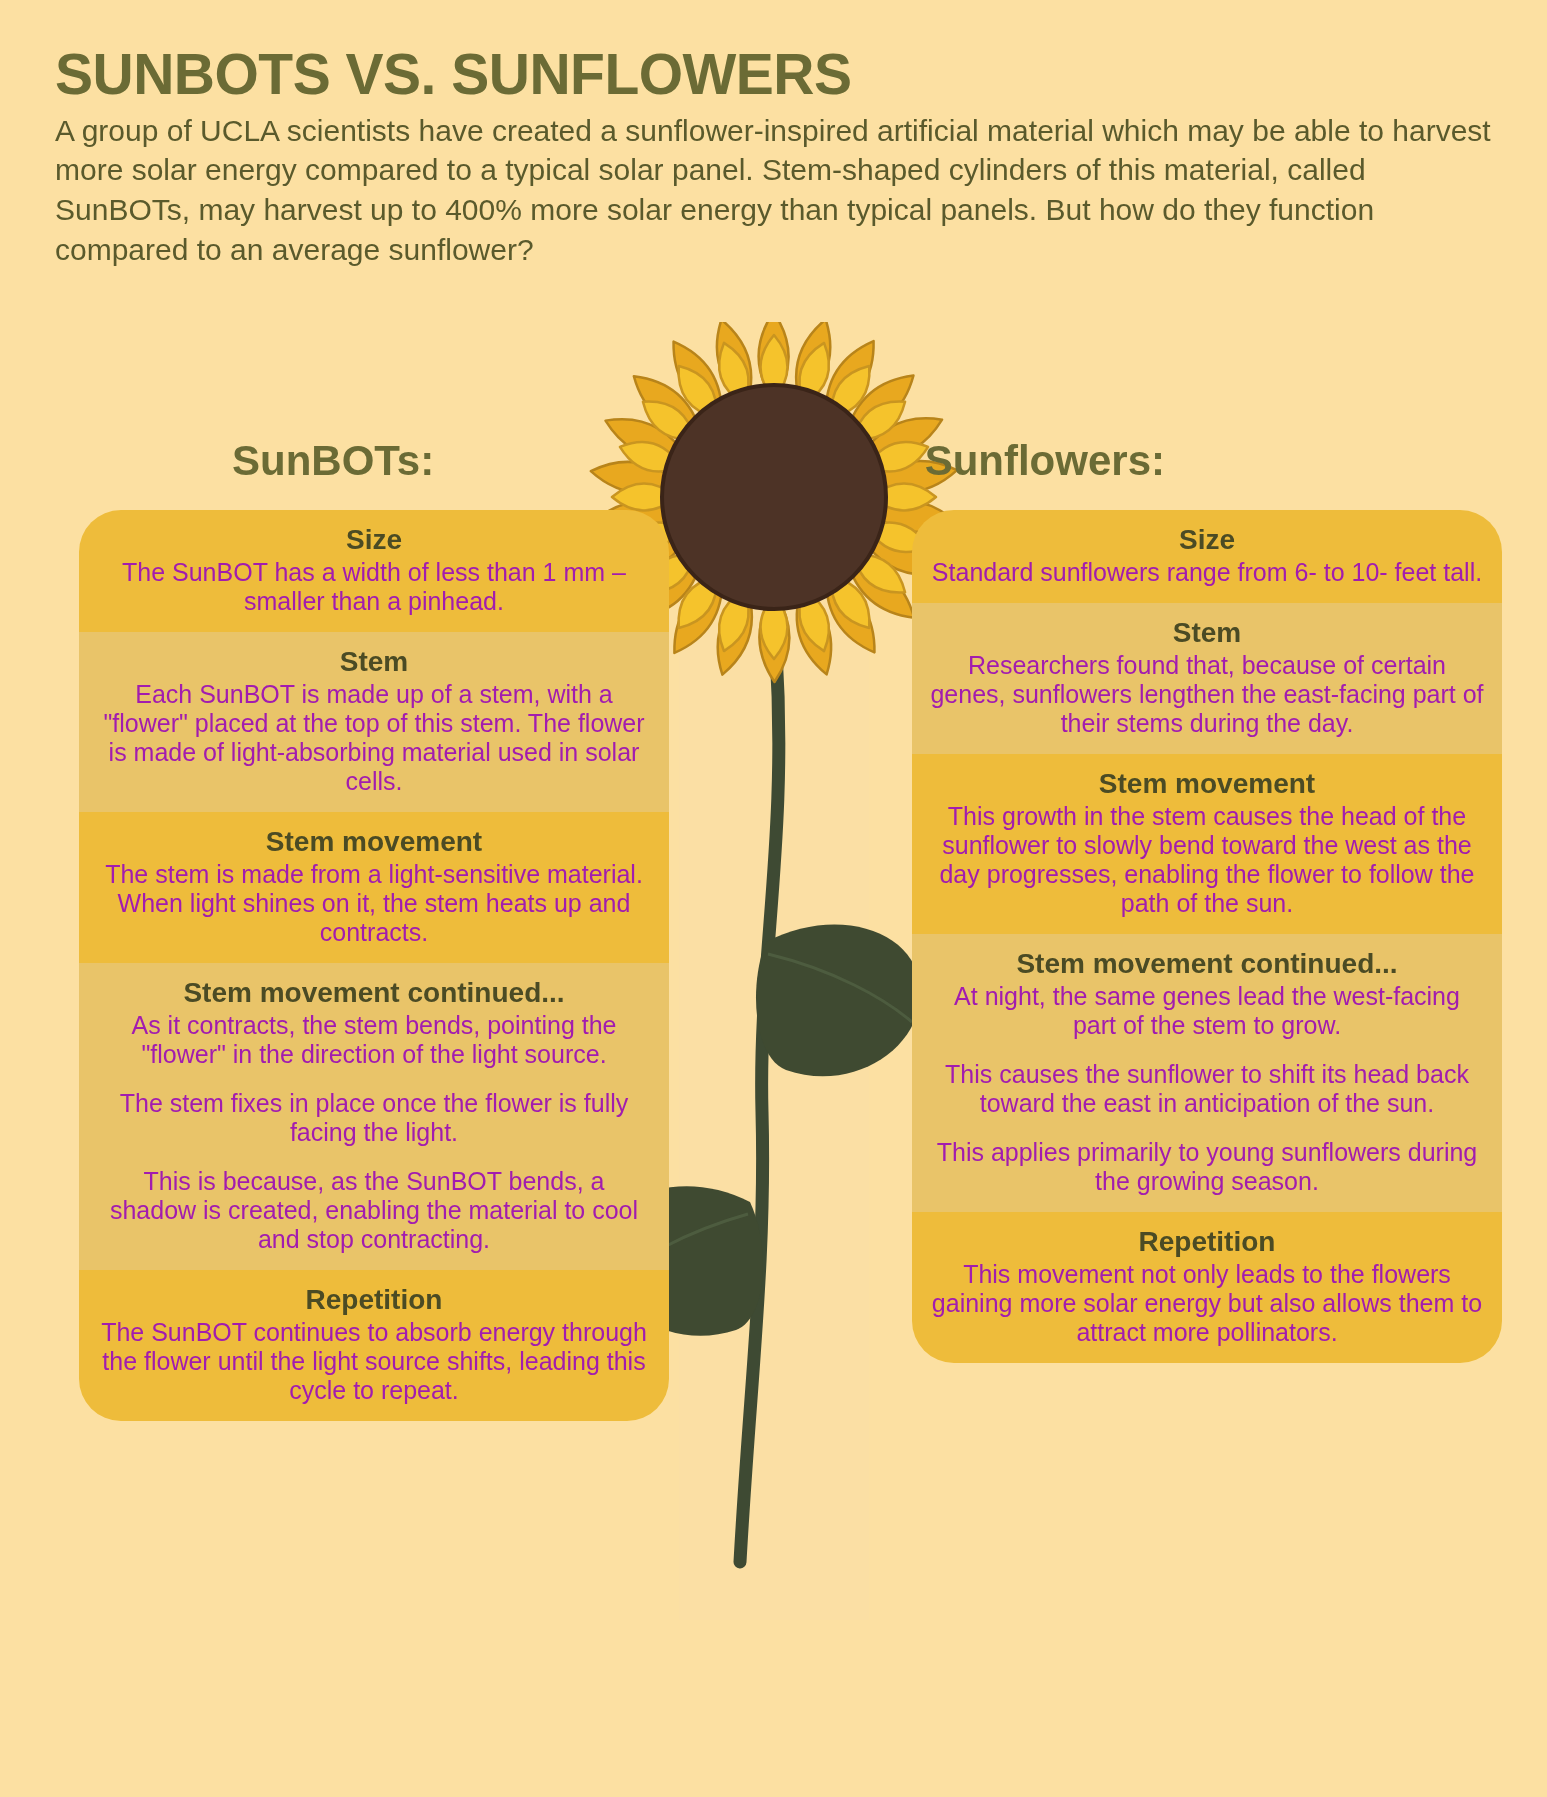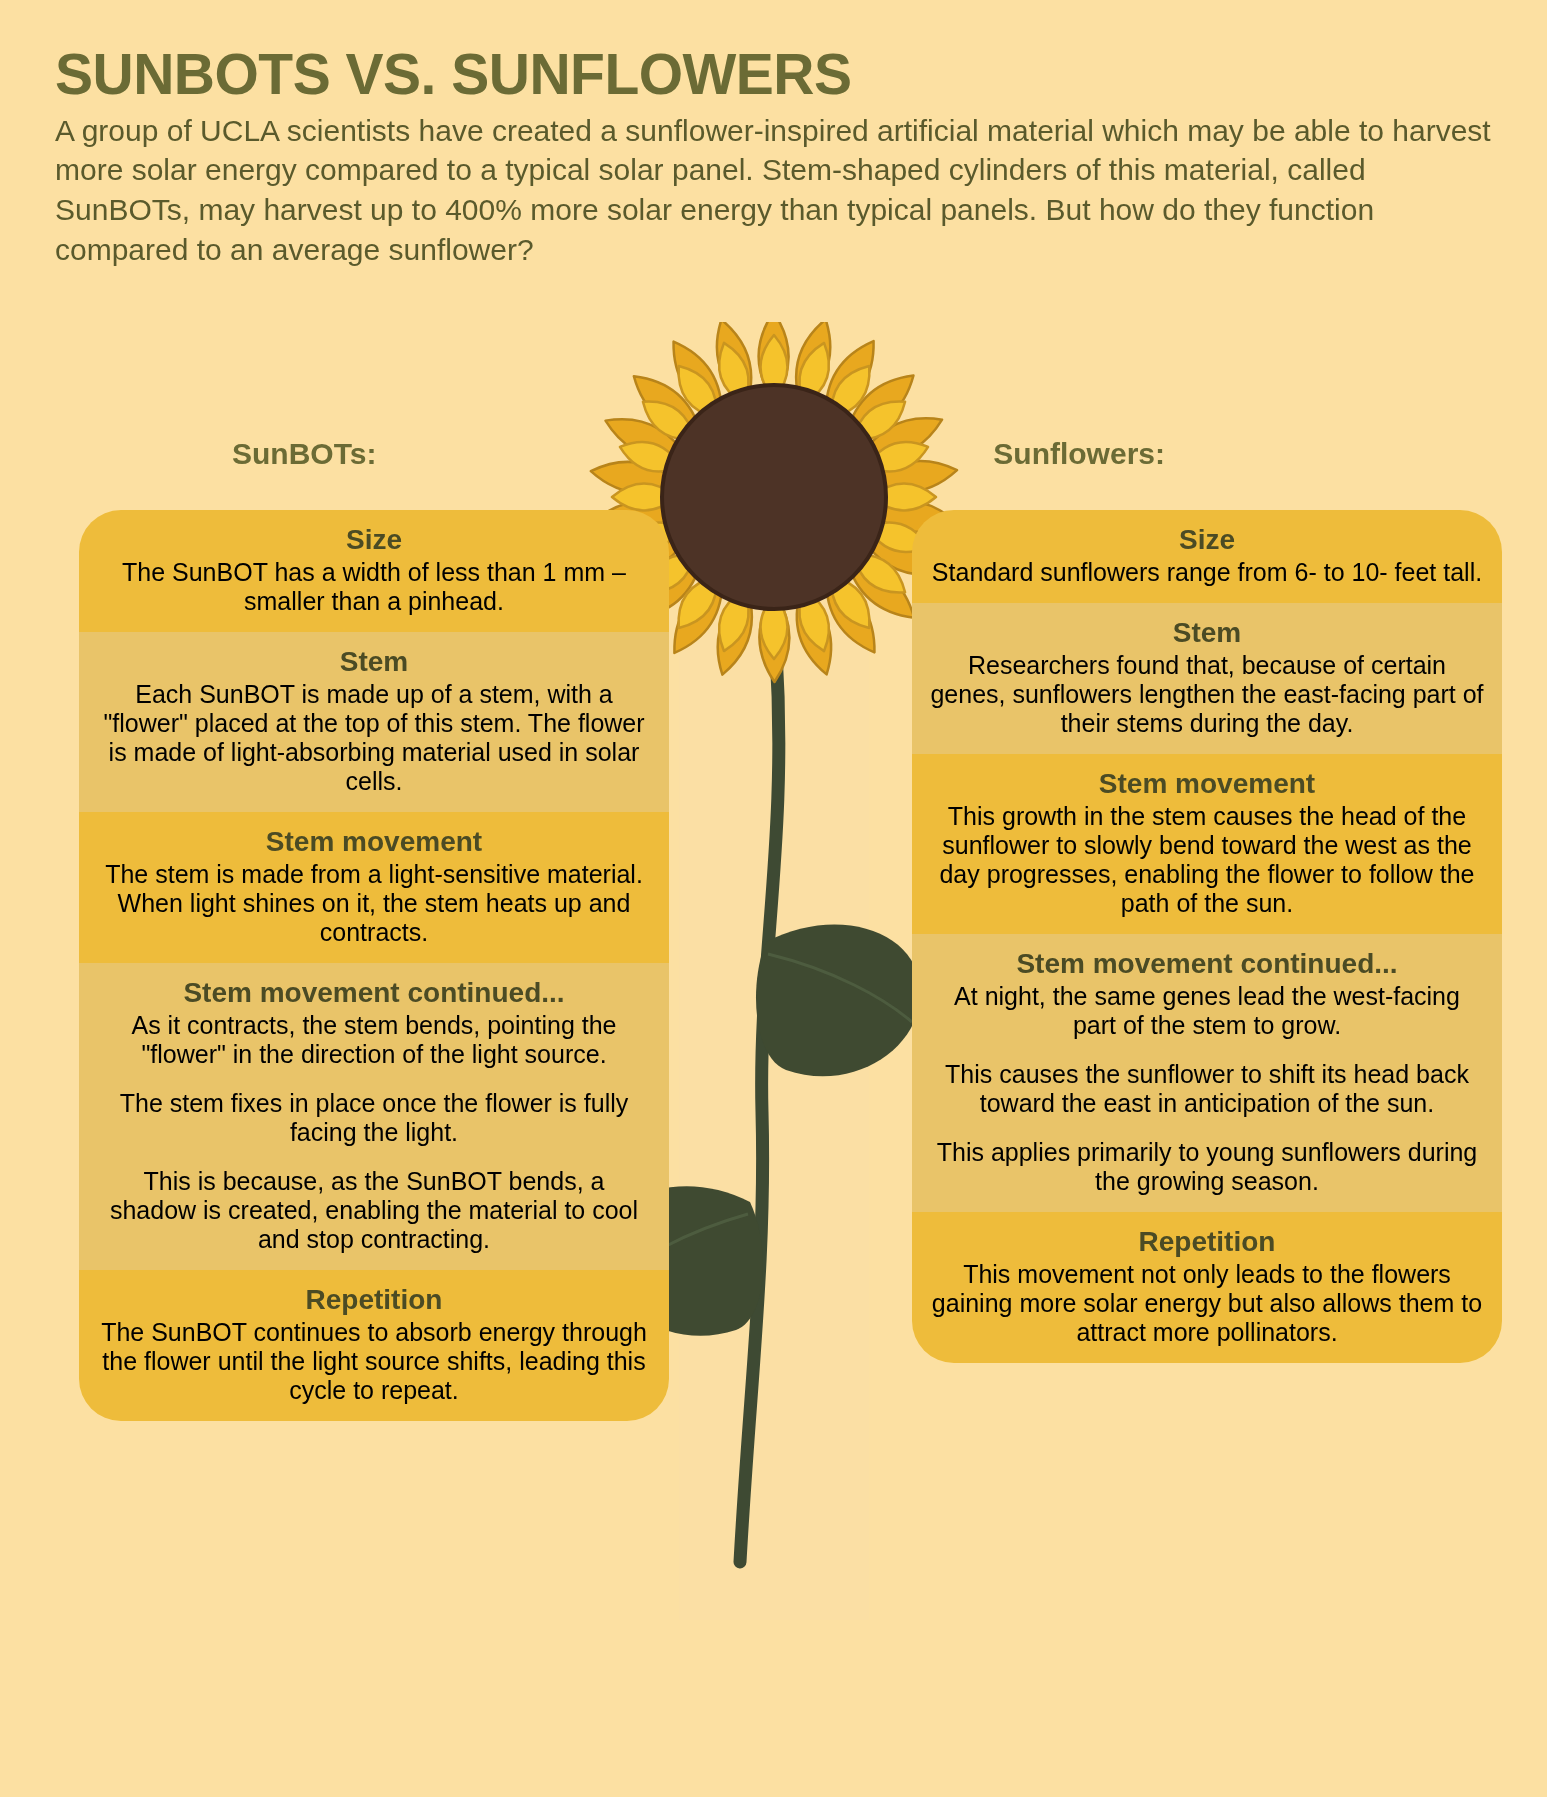--- a/index.html
+++ b/index.html
@@ -38,21 +38,21 @@
   .intro {
     font-size: 30px;
     line-height: 1.32;
     color: #5a5a2c;
     margin: 0;
     max-width: 1460px;
   }
   
   .col-title {
     position: absolute;
-    font-size: 30px;
+    font-size: 42px;
     font-weight: bold;
     color: #6b6b35;
     z-index: 6;
   }
   .col-title.left  { left: 232px; top: 437px; }
   .col-title.right { right: 382px; top: 437px; }
 
   
   .columns {
     position: absolute;
@@ -90,21 +90,21 @@
   .card h3 {
     margin: 0 0 2px 0;
     font-size: 28px;
     font-weight: bold;
     color: #4b4b24;
   }
   .card p {
     margin: 0;
     font-size: 25px;
     line-height: 1.16;
-    color: #000000;
+    color: #a21caf;
   }
   .card p + p { margin-top: 20px; }
 
   
   .sunflower {
     position: absolute;
     left: 50%;
     transform: translateX(-50%);
     top: 322px;
     width: 460px;

